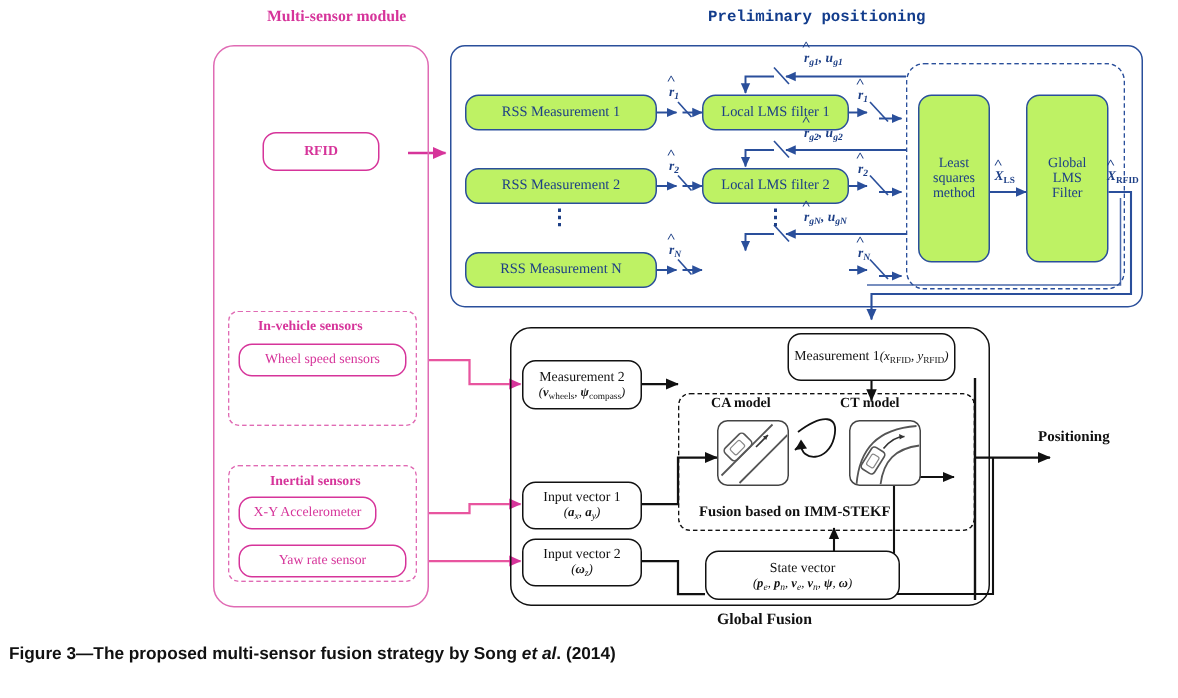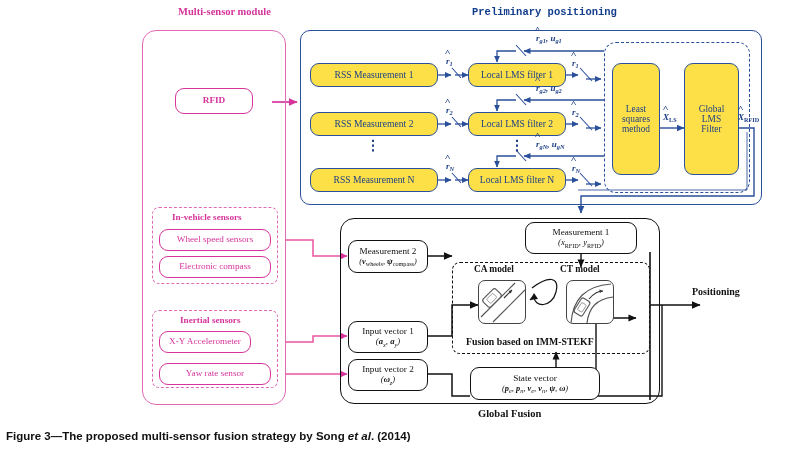--- a/index.html
+++ b/index.html
@@ -17,21 +17,21 @@
   .blue-title{color:#123c8c;}
   .black-title{color:#111;}
 
   
   .node{position:absolute;box-sizing:border-box;display:flex;align-items:center;
         justify-content:center;text-align:center;line-height:1.08;}
 
   .pink-node{border:1.3px solid #d6349a;border-radius:9px;color:#d6349a;
              font-size:9.2px;background:#fff;}
   .blue-node{border:1.3px solid #2a4f9b;border-radius:9px;color:#1d3f86;
-             font-size:9.6px;background:#fde047;}
+             font-size:9.6px;background:#bef264;}
   .black-node{border:1.4px solid #111;border-radius:9px;color:#111;
               font-size:9.2px;background:#fff;}
 
   
   .frame{position:absolute;box-sizing:border-box;background:transparent;}
   .pink-frame{border:1.4px solid #e06bb4;border-radius:14px;}
   .pink-dash{border:1.4px dashed #e06bb4;border-radius:7px;}
   .blue-frame{border:1.5px solid #2a4f9b;border-radius:10px;}
   .blue-dashdot{border:1.3px dashed #2a4f9b;border-radius:12px;}
   .black-frame{border:1.7px solid #111;border-radius:14px;}
@@ -159,40 +159,38 @@
 
   <div class="lbl sect-title black-title" style="left:478px;top:408px;">Global Fusion</div>
 
   <div class="frame pink-frame" style="left:142px;top:30px;width:144px;height:375px;"></div>
 
   <div class="node pink-node" style="left:175px;top:88px;width:78px;height:26px;font-weight:bold;">RFID</div>
 
   <div class="frame pink-dash" style="left:152px;top:207px;width:126px;height:77px;"></div>
   <div class="lbl sect-title pink-title" style="left:172px;top:212px;font-size:9.2px;">In-vehicle sensors</div>
   <div class="node pink-node" style="left:159px;top:229px;width:112px;height:22px;">Wheel speed sensors</div>
-  <div class="node pink-node" style="left:159px;top:256px;width:112px;height:22px;">Electronic compass</div>
 
   <div class="frame pink-dash" style="left:152px;top:310px;width:126px;height:78px;"></div>
   <div class="lbl sect-title pink-title" style="left:180px;top:315px;font-size:9.2px;">Inertial sensors</div>
   <div class="node pink-node" style="left:159px;top:331px;width:92px;height:22px;">X-Y Accelerometer</div>
   <div class="node pink-node" style="left:159px;top:363px;width:112px;height:22px;">Yaw rate sensor</div>
 
   <div class="frame blue-frame" style="left:300px;top:30px;width:462px;height:175px;"></div>
 
   <div class="frame blue-dashdot" style="left:604px;top:42px;width:146px;height:151px;"></div>
 
   <div class="node blue-node" style="left:310px;top:63px;width:128px;height:24px;">RSS Measurement 1</div>
   <div class="node blue-node" style="left:310px;top:112px;width:128px;height:24px;">RSS Measurement 2</div>
   <div class="node blue-node" style="left:310px;top:168px;width:128px;height:24px;">RSS Measurement N</div>
 
   <div class="vdots" style="left:358px;top:143px;width:30px;">⋮</div>
 
   <div class="node blue-node" style="left:468px;top:63px;width:98px;height:24px;">Local LMS filter 1</div>
   <div class="node blue-node" style="left:468px;top:112px;width:98px;height:24px;">Local LMS filter 2</div>
-  <div class="node blue-node" style="left:468px;top:168px;width:98px;height:24px;">Local LMS filter N</div>
 
   <div class="vdots" style="left:502px;top:143px;width:30px;">⋮</div>
 
   <div class="node blue-node" style="left:612px;top:63px;width:48px;height:112px;white-space:pre-line;font-size:9.4px;">Least
 squares
 method</div>
 
   <div class="node blue-node" style="left:684px;top:63px;width:55px;height:112px;white-space:pre-line;font-size:9.4px;">Global
 LMS
 Filter</div>
@@ -230,21 +228,21 @@
   <div class="math math-blue" style="left:663px;top:112px;">
     <span class="hat">X</span><span class="sub-up">LS</span>
   </div>
 
   <div class="math math-blue" style="left:738px;top:112px;">
     <span class="hat">X</span><span class="sub-up">RFID</span>
   </div>
 
   <div class="frame black-frame" style="left:340px;top:218px;width:320px;height:186px;"></div>
 
-  <div class="node black-node" style="left:525px;top:222px;width:112px;height:32px;flex-direction:column;">
+  <div class="node black-node" style="left:525px;top:222px;width:112px;height:32px;">
     <span>Measurement 1</span>
     <span style="font-style:italic;font-size:8.6px;">(<i>x</i><span class="sub-up">RFID</span>, <i>y</i><span class="sub-up">RFID</span>)</span>
   </div>
 
   <div class="node black-node" style="left:348px;top:240px;width:80px;height:33px;flex-direction:column;">
     <span>Measurement 2</span>
     <span style="font-style:italic;font-size:8.4px;">(<b>v</b><span class="sub-up">wheels</span>, <b>ψ</b><span class="sub-up">compass</span>)</span>
   </div>
 
   <div class="node black-node" style="left:348px;top:321px;width:80px;height:32px;flex-direction:column;">

